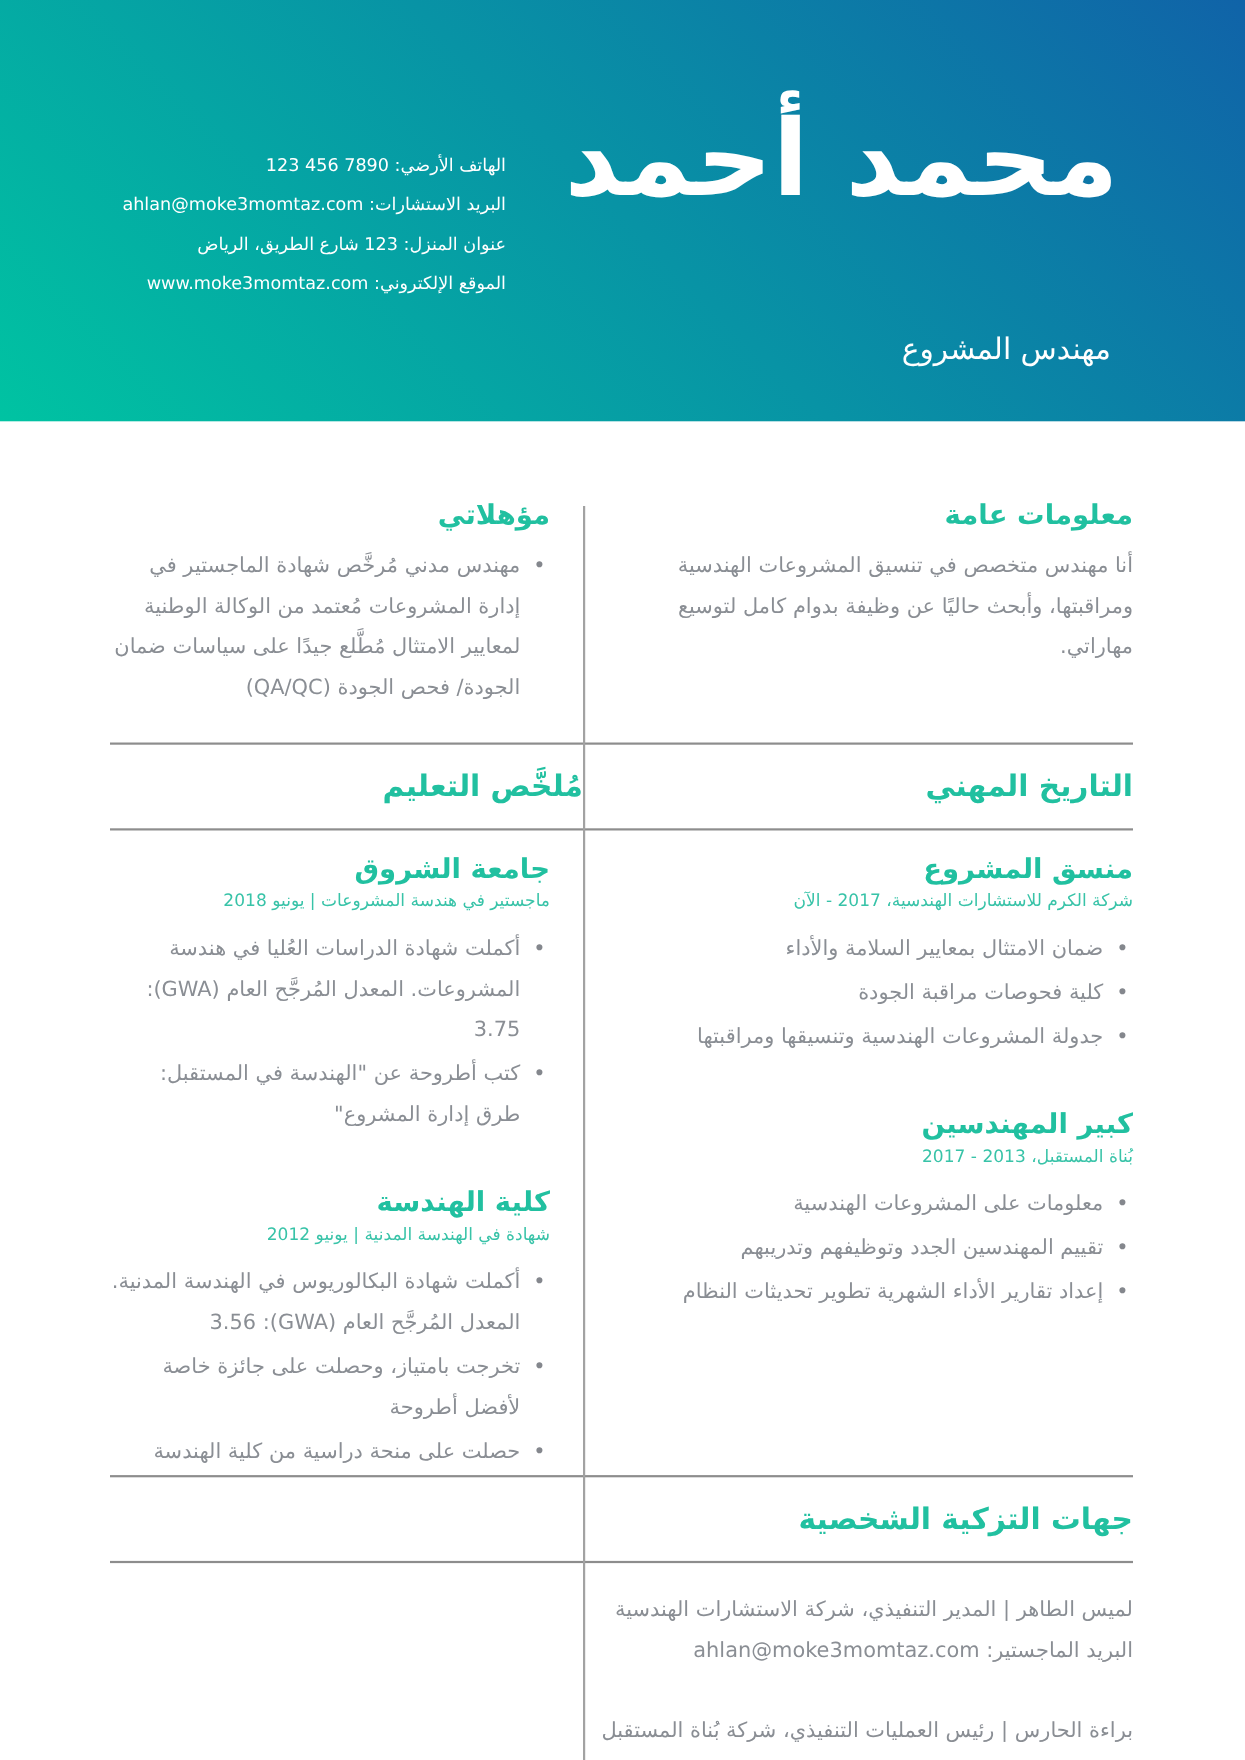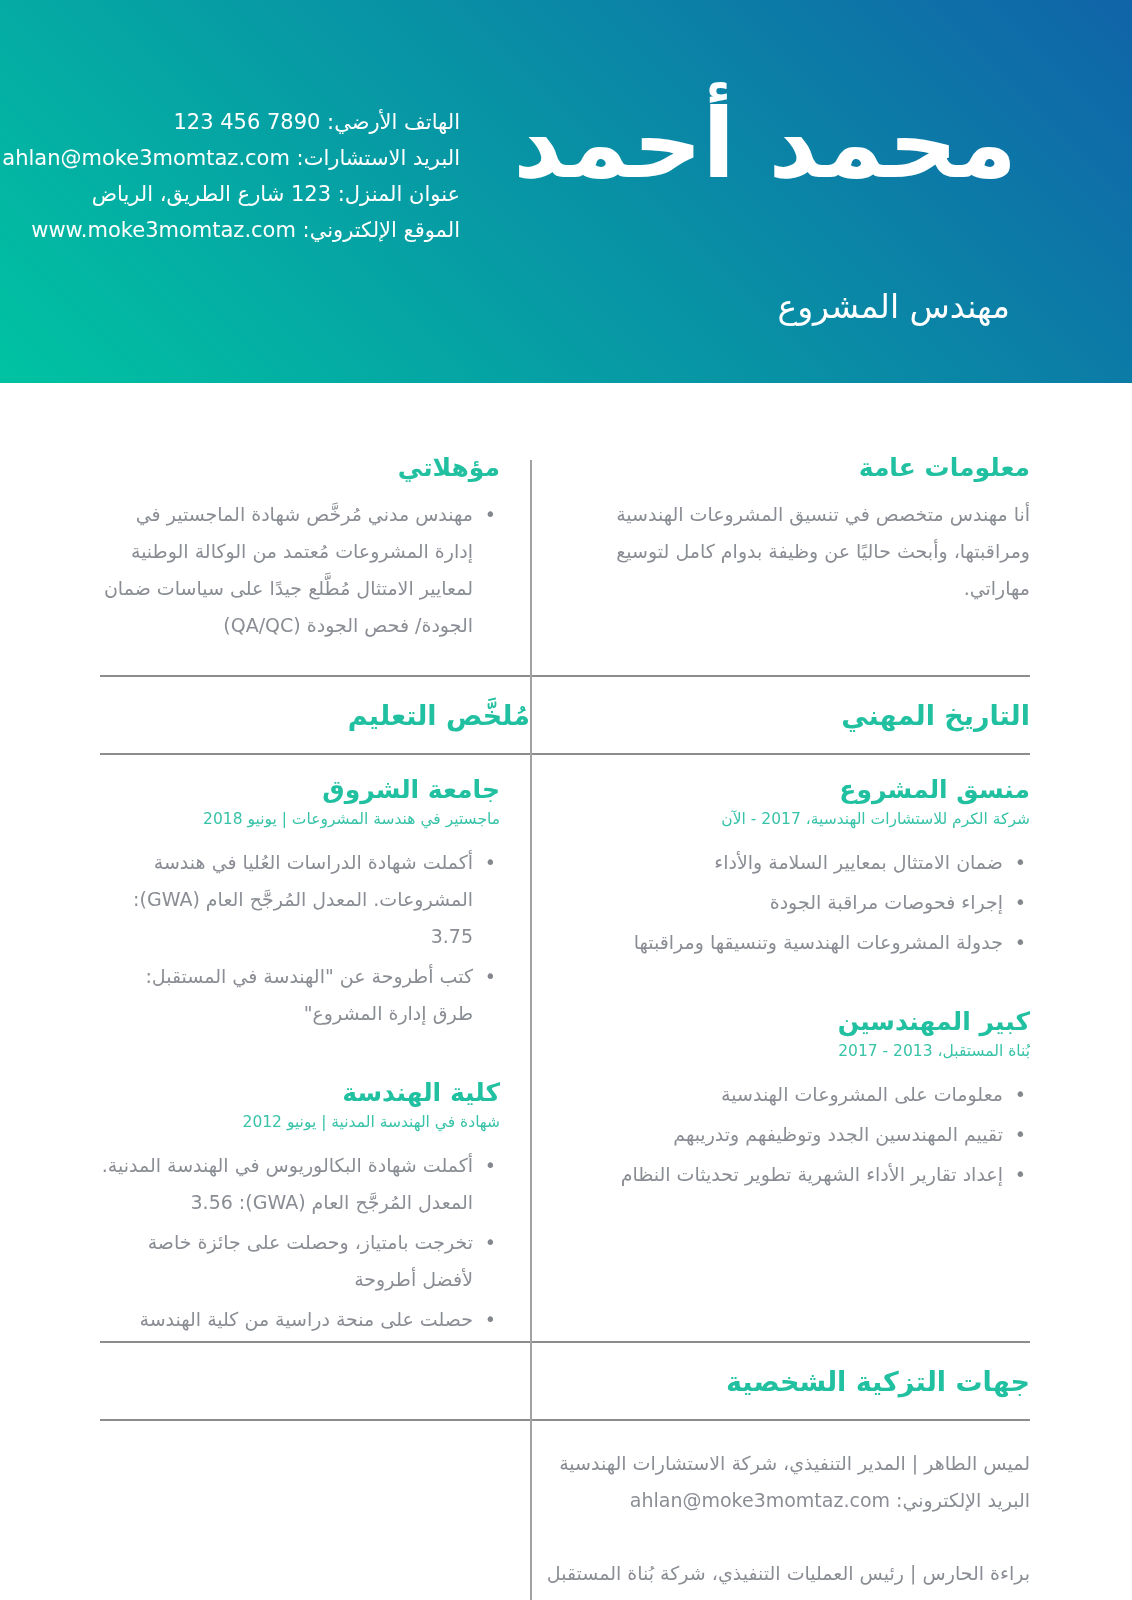--- a/index.html
+++ b/index.html
@@ -21,26 +21,26 @@
   .header{
     position:relative;height:383px;
     background:linear-gradient(45deg,var(--grad_start),var(--grad_end));
     color:#fff;
   }
   .name{
     position:absolute;top:82px;right:115px;margin:0;
     font-size:96px;font-weight:bold;line-height:1.3;white-space:nowrap;
   }
   .job-title{
-    position:absolute;top:287px;right:122px;margin:0;
-    font-size:33px;font-weight:normal;white-space:nowrap;
+    position:absolute;top:302px;right:122px;margin:0;
+    font-size:27px;font-weight:normal;white-space:nowrap;
   }
   .contact{
-    position:absolute;top:104px;right:672px;text-align:right;
-    font-size:21px;line-height:36px;white-space:nowrap;
+    position:absolute;top:132px;right:672px;text-align:right;
+    font-size:16px;line-height:36px;white-space:nowrap;
   }
   .contact .val{direction:ltr;unicode-bidi:isolate;}
   
   .content{position:relative;margin:0 102px 0 100px;width:930px;}
   .vdivider{
     position:absolute;right:498px;top:77px;height:1173px;width:2px;
     background:var(--divider);
   }
   .row{display:flex;justify-content:space-between;}
   .row1{padding-top:70px;min-height:292px;align-items:flex-start;}
@@ -112,21 +112,21 @@
     </div>
   </div>
 
   <section class="row row2">
     <div class="col-main">
       <article class="entry">
         <h3>منسق المشروع</h3>
         <p class="meta">شركة الكرم للاستشارات الهندسية، 2017 - الآن</p>
         <ul>
           <li>ضمان الامتثال بمعايير السلامة والأداء</li>
-          <li>إجراء فحوصات مراقبة الجودة</li>
+          <li>كلية فحوصات مراقبة الجودة</li>
           <li>جدولة المشروعات الهندسية وتنسيقها ومراقبتها</li>
         </ul>
       </article>
       <article class="entry">
         <h3>كبير المهندسين</h3>
         <p class="meta">بُناة المستقبل، 2013 - 2017</p>
         <ul>
           <li>معلومات على المشروعات الهندسية</li>
           <li>تقييم المهندسين الجدد وتوظيفهم وتدريبهم</li>
           <li>إعداد تقارير الأداء الشهرية تطوير تحديثات النظام</li>
@@ -154,16 +154,16 @@
     </div>
   </section>
 
   <div class="band refs-band">
     <div class="cell-full">
       <h2>جهات التزكية الشخصية</h2>
     </div>
   </div>
 
   <section class="refs">
-    <p><span>لميس الطاهر | المدير التنفيذي، شركة الاستشارات الهندسية البريد الإلكتروني: </span><span class="val">ahlan@moke3momtaz.com</span></p>
+    <p><span>لميس الطاهر | المدير التنفيذي، شركة الاستشارات الهندسية البريد الماجستير: </span><span class="val">ahlan@moke3momtaz.com</span></p>
     <p><span>براءة الحارس | رئيس العمليات التنفيذي، شركة بُناة المستقبل هاتف: </span><span class="val">123 456 7890</span></p>
   </section>
 </main>
 
 </body></html>

